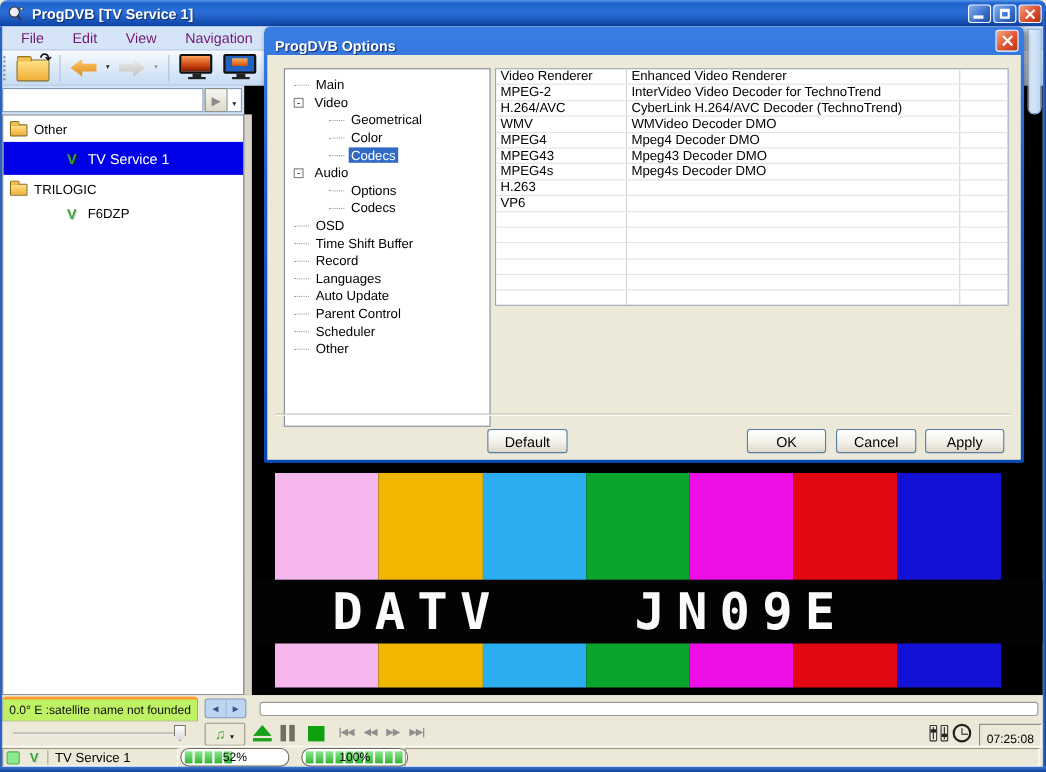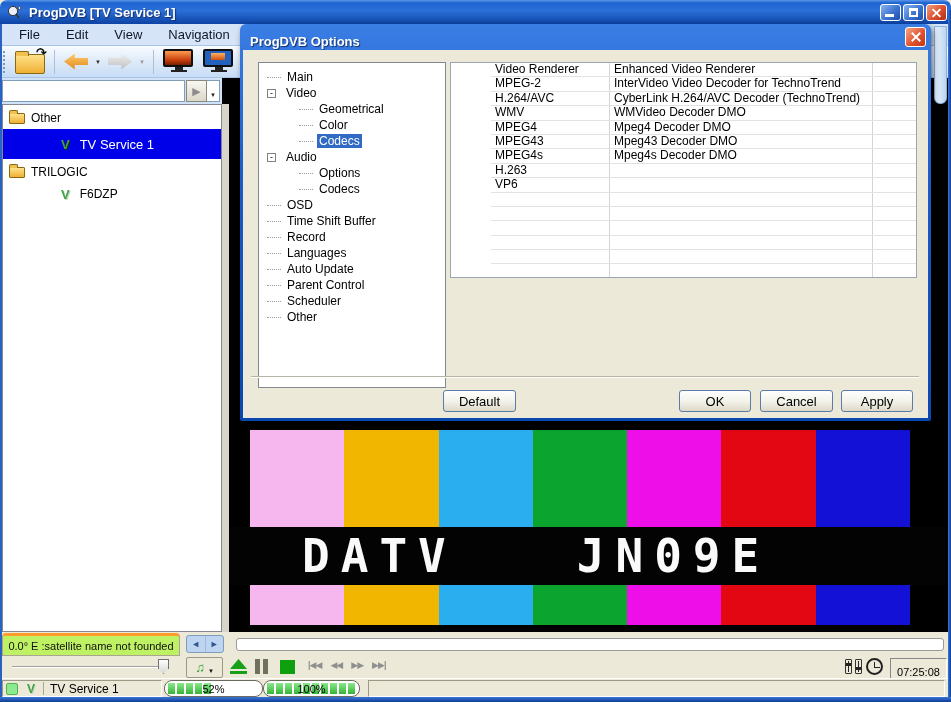--- a/index.html
+++ b/index.html
@@ -17,21 +17,21 @@
   .wbtn{width:21px;height:17px;border:1px solid #fff;border-radius:3px;position:relative;
     background:linear-gradient(135deg,#8AB4F0 0%,#3E74D0 55%,#1C4FA8 100%);}
   .wbtn.close{background:linear-gradient(135deg,#F0A080 0%,#DC5030 55%,#B03010 100%);}
   .glyph-min{position:absolute;left:4px;bottom:3px;width:9px;height:3px;background:#fff;}
   .glyph-max{position:absolute;left:5px;top:3px;width:9px;height:9px;border:2px solid #fff;border-top-width:3px;}
   .xbar{position:absolute;left:4px;top:7px;width:11px;height:2px;background:#fff;}
   .xbar.a{transform:rotate(45deg);} .xbar.b{transform:rotate(-45deg);}
 
   .menubar{position:absolute;left:0;top:24px;width:951px;height:22px;background:#D6E4F7;
     border-bottom:1px solid #A9C4E4;display:flex;align-items:center;padding-left:6px;}
-  .menu-item{font-size:13px;color:#0f172a;padding:0 13px;line-height:22px;}
+  .menu-item{font-size:13px;color:#701a75;padding:0 13px;line-height:22px;}
 
   .toolbar{position:absolute;left:0;top:46px;width:951px;height:32px;
     background:linear-gradient(180deg,#F8FBFF 0%,#DCE9F8 55%,#C6DCF5 100%);
     border-bottom:1px solid #A9C4E4;display:flex;align-items:center;}
   .grip{width:3px;height:22px;border-left:2px dotted #7A96B8;margin:0 5px 0 3px;}
   .tsep{width:1px;height:24px;background:#A8C0DC;margin:0 5px;}
   .tbtn{display:flex;align-items:center;justify-content:center;height:30px;padding:0 4px;}
   .folder-ico{position:relative;width:30px;height:20px;background:linear-gradient(180deg,#FFE289,#EFAF35);
     border:1px solid #8A6A10;border-radius:2px;margin-top:4px;}
   .folder-ico::before{content:"";position:absolute;left:-1px;top:-4px;width:12px;height:4px;
@@ -102,21 +102,21 @@
   .titem{display:flex;align-items:center;height:16px;font-size:12px;color:#000;}
   .titem.lvl0{padding-left:8px;} .titem.lvl1{padding-left:40px;}
   .tstub{width:14px;height:1px;border-top:1px dotted #9C9C9C;margin-right:4px;flex:0 0 14px;}
   .tbox{width:9px;height:9px;border:1px solid #808080;background:#fff;color:#000;font-size:9px;line-height:7px;
     text-align:center;margin-right:8px;flex:0 0 9px;}
   .tlabel{padding:0 2px;line-height:14px;}
   .tlabel.sel{background:#316AC5;color:#fff;}
 
   .ctable{position:absolute;left:207px;top:12px;width:467px;height:216px;background:#fff;
     border:1px solid #9AA5B1;overflow:hidden;}
-  .trow{display:flex;height:14.4px;border-bottom:1px solid #E2E2E2;margin-left:40px;}
+  .trow{display:flex;height:14.4px;border-bottom:1px solid #E2E2E2;}
   .trow span{font-size:12px;line-height:13px;padding-left:4px;white-space:nowrap;overflow:hidden;}
   .c1{width:119px;border-right:1px solid #D4D4D4;flex:0 0 119px;}
   .c2{flex:1;border-right:1px solid #D4D4D4;}
   .c3{width:43px;flex:0 0 43px;}
 
   .ddivider{position:absolute;left:8px;top:326px;width:668px;height:2px;
     border-top:1px solid #B8B4A4;border-bottom:1px solid #FFFFFF;}
   .xpbtn{position:absolute;top:340px;height:22px;border:1px solid #5A7CA8;border-radius:3px;
     background:linear-gradient(180deg,#FFFFFF 0%,#F2F1E8 55%,#DDD8C8 100%);
     font-size:13px;color:#000;display:flex;align-items:center;justify-content:center;}
@@ -168,21 +168,21 @@
   .svicon{font-weight:bold;font-size:12px;color:#3FA43F;text-shadow:1px 1px 0 #C9D6C9;margin-left:9px;}
   .ssep{width:1px;height:13px;background:#A9A692;margin:0 6px 0 8px;}
   .schannel{font-size:12px;color:#000;}
   .prog{position:absolute;top:1px;height:17px;background:#fff;border:1px solid #6A6A5A;border-radius:8px;
     display:flex;align-items:center;padding:0 3px;overflow:hidden;}
   .prog .blocks{display:flex;gap:2px;}
   .blk{width:7px;height:11px;background:#fff;}
   .blk.on{background:linear-gradient(180deg,#8CE88C 0%,#34B434 100%);}
   .prog .ptext{position:absolute;left:0;right:0;text-align:center;font-size:11px;color:#000;}
   .prog.sig{left:164px;width:99px;}
-  .prog.qual{left:263px;width:97px;}
+  .prog.qual{left:274px;width:97px;}
   .spanel2{position:absolute;left:368px;top:1px;width:577px;height:17px;}
 
   .rborder{position:absolute;left:948px;top:10px;width:3px;height:692px;background:linear-gradient(90deg,#3A76D8,#0E3D94);}
   .lborder{position:absolute;left:0;top:24px;width:2px;height:674px;background:#2A62C4;}
   .bborder{position:absolute;left:0;top:697px;width:951px;height:5px;background:linear-gradient(180deg,#3A76D8,#0E3D94);}
 </style>
 </head>
 <body>
 
 <div id="win">

